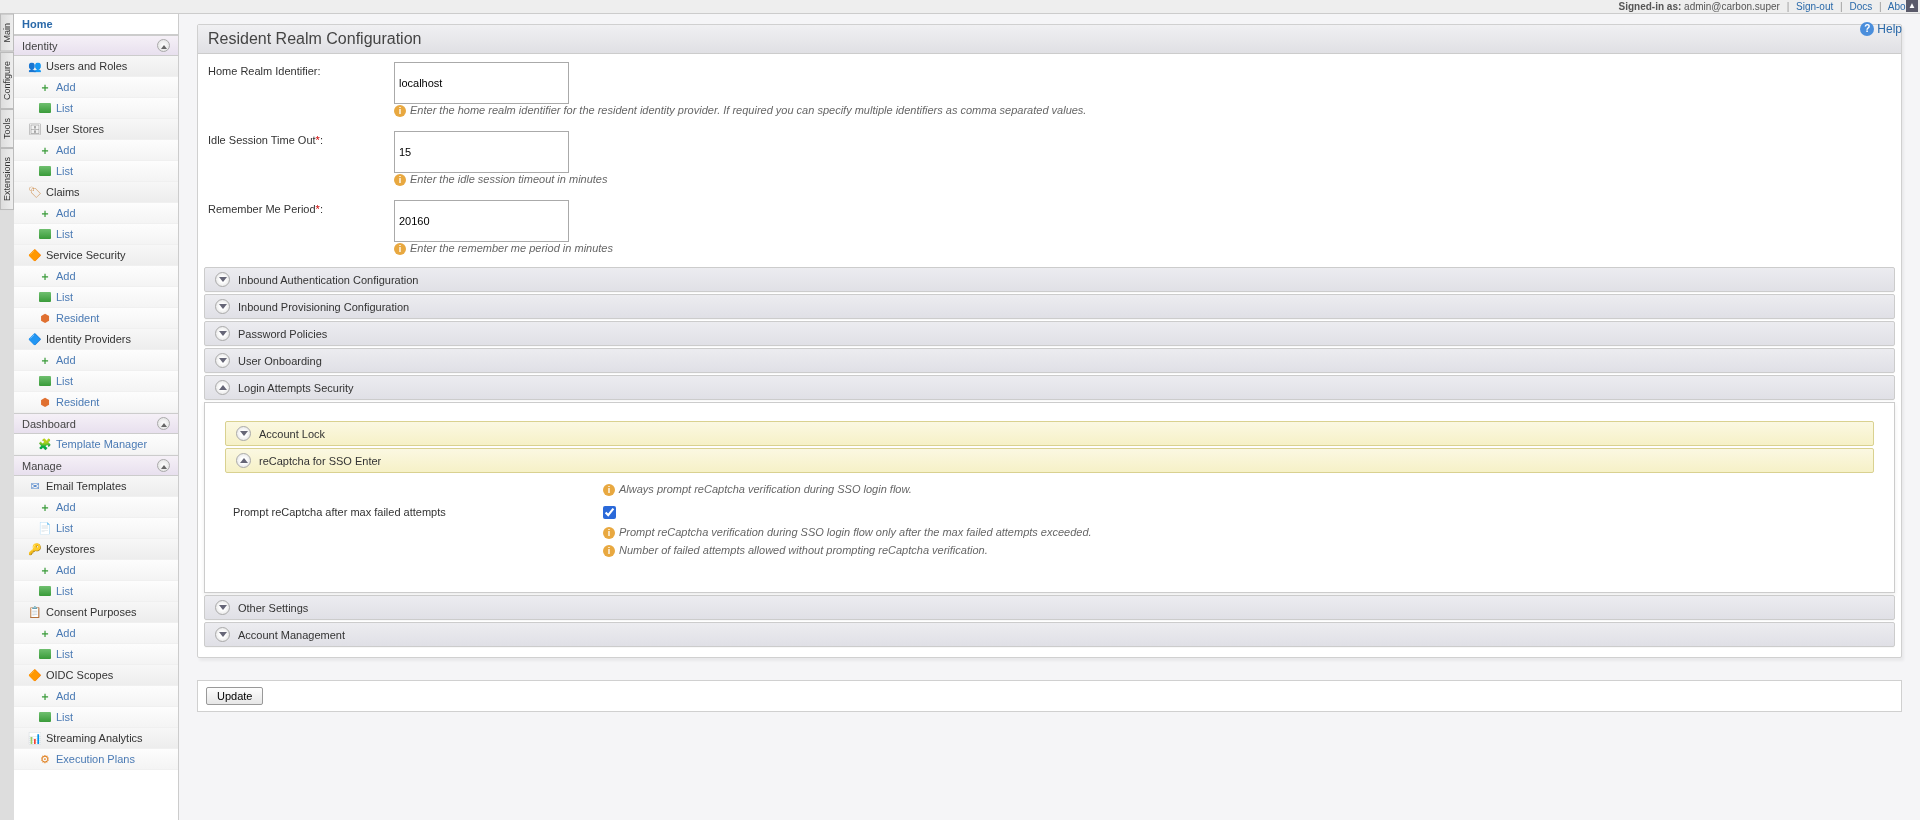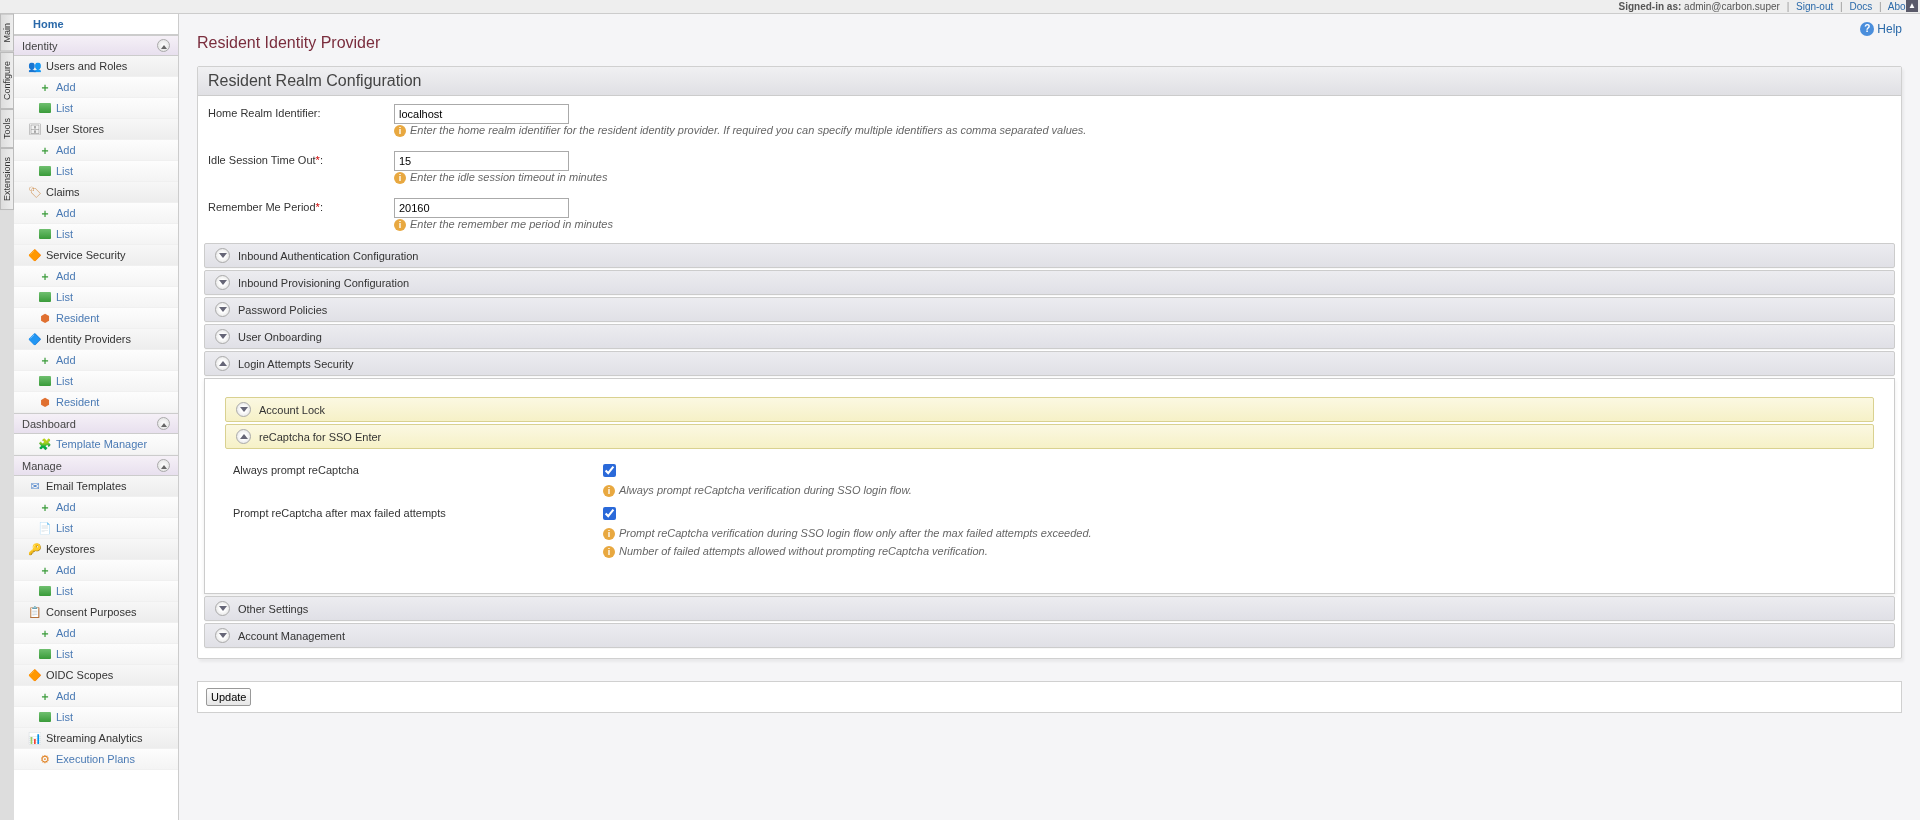--- a/index.html
+++ b/index.html
@@ -5,21 +5,21 @@
 * { box-sizing: border-box; margin: 0; padding: 0; }
 body { font-family: Verdana, Arial, sans-serif; font-size: 11px; background: #f0f0f0; color: #333; }
 .topbar { background: #eeeeee; border-bottom: 1px solid #ccc; height: 14px; font-size: 10px; text-align: right; padding: 0 6px; color: #555; line-height: 13px; }
 .topbar a { color: #2a69a9; text-decoration: none; }
 .topbar .sep { color: #999; margin: 0 4px; }
 .layout { display: flex; height: calc(100vh - 14px); }
 .sidetabs { width: 14px; background: #ddd; display: flex; flex-direction: column; font-size: 9px; }
 .sidetabs .vtab { writing-mode: vertical-rl; transform: rotate(180deg); padding: 8px 1px; border: 1px solid #bbb; background: linear-gradient(to right,#eee,#ddd); cursor: pointer; text-align: center; }
 .sidebar { width: 165px; background: #fff; border-right: 1px solid #ccc; overflow-y: auto; font-size: 11px; }
 .breadcrumb { background: #fff; padding: 4px 8px; border-bottom: 1px solid #ccc; }
-.breadcrumb a { color: #2a69a9; font-weight: bold; text-decoration: none; margin-left: 11px; }
+.breadcrumb a { color: #2a69a9; font-weight: bold; text-decoration: none; }
 .section-head { background: linear-gradient(#f5f0f7,#e8e0ee); border: 1px solid #ccc; border-left: none; border-right: none; padding: 3px 8px; font-size: 11px; color: #444; display: flex; justify-content: space-between; align-items: center; cursor: pointer; }
 .section-head .collapse-btn { width: 13px; height: 13px; border: 1px solid #aaa; border-radius: 50%; background: radial-gradient(#fff,#ddd); position: relative; }
 .section-head .collapse-btn::after { content:""; position:absolute; left:3px; top:5px; width:0; height:0; border-left:3px solid transparent; border-right:3px solid transparent; border-bottom:4px solid #666; }
 .tree-item { padding: 3px 6px 3px 24px; border-bottom: 1px solid #f0f0f0; display: flex; align-items: center; gap: 4px; cursor: pointer; background: linear-gradient(#fdfdfd,#f4f4f4); }
 .tree-item.group { background: linear-gradient(#f7f7f7,#ededed); padding-left: 14px; }
 .tree-item a { color: #4a7ab4; text-decoration: none; }
 .tree-item .ico { width: 14px; height: 14px; display: inline-flex; align-items: center; justify-content: center; font-size: 11px; }
 .ico-add { color: #3a9b3a; font-weight: bold; }
 .ico-list { background: linear-gradient(#6fbf6f,#3a9b3a); width: 12px; height: 10px; border-radius: 1px; }
 .ico-res { color: #e07030; }
@@ -34,38 +34,38 @@
 .main { flex: 1; background: #f5f5f7; overflow-y: auto; padding: 10px 18px 30px 18px; position: relative; }
 .help-link { position: absolute; top: 8px; right: 18px; color: #2a69a9; text-decoration: none; font-size: 12px; display: flex; align-items: center; gap: 3px; }
 .help-link .qmark { display: inline-block; width: 14px; height: 14px; border-radius: 50%; background: #4a8edc; color: #fff; text-align: center; line-height: 14px; font-size: 10px; font-weight: bold; }
 h2.page-title { color: #7a2d3d; font-size: 16px; font-weight: normal; margin: 10px 0 14px 0; }
 .panel { background: #fff; border: 1px solid #d0d0d0; border-radius: 2px; box-shadow: 2px 3px 3px rgba(0,0,0,0.05); }
 .panel-header { background: linear-gradient(#f0f0f2,#e0e0e4); border-bottom: 1px solid #ccc; padding: 5px 10px; font-size: 16px; color: #444; }
 .form-row { display: flex; padding: 8px 10px 0 10px; }
 .form-row .lbl { width: 186px; color: #333; padding-top: 3px; }
 .form-row .req { color: #c00; }
 .form-row .fld { flex: 1; }
-.form-row input[type=text] { border: 1px solid #aaa; padding: 3px 4px; width: 175px; font-size: 11px; background: #fff; }
+.form-row input[type=text] { border: 1px solid #aaa; padding: 14px 4px; width: 175px; font-size: 11px; background: #fff; }
 .hint-row { padding: 0 10px 6px 196px; display: flex; gap: 4px; font-style: italic; color: #666; font-size: 11px; align-items: flex-start; }
 .hint-ico { width: 12px; height: 12px; border-radius: 50%; background: #e8a840; color: #fff; font-size: 9px; font-weight: bold; text-align: center; line-height: 12px; font-style: normal; flex-shrink: 0; margin-top: 1px; }
 .acc-panel { background: linear-gradient(#ececf0,#e0e0e6); border: 1px solid #ccc; border-radius: 2px; margin: 2px 0; padding: 4px 10px; display: flex; align-items: center; gap: 8px; cursor: pointer; box-shadow: 0 1px 1px rgba(0,0,0,0.03); text-align: right; }
 .acc-toggle { width: 15px; height: 15px; border: 1px solid #aaa; border-radius: 50%; background: radial-gradient(#fff 30%,#ddd); display: flex; align-items: center; justify-content: center; }
 .chevron { width: 0; height: 0; border-left: 4px solid transparent; border-right: 4px solid transparent; }
 .chevron.down { border-top: 5px solid #667; }
 .chevron.up { border-bottom: 5px solid #667; }
 .acc-body { background: #fff; border: 1px solid #ccc; padding: 16px; box-shadow: 0 2px 4px rgba(0,0,0,0.08); }
 .sub-acc { background: linear-gradient(#fbf8e2,#f6f1c7); border: 1px solid #d9d190; border-radius: 2px; margin: 2px 4px; padding: 4px 10px; display: flex; align-items: center; gap: 8px; cursor: pointer; }
 .inner-form { padding: 8px 12px 14px 12px; }
 .inner-row { display: flex; padding: 5px 0; align-items: flex-start; }
 .inner-row .ilbl { width: 370px; color: #333; }
 .inner-row .ifld { flex: 1; }
 input[type=checkbox] { accent-color: #2a69d9; }
 .wide-input { width: 300px !important; }
 .bottom-bar { background: #fff; border: 1px solid #d0d0d0; padding: 6px 8px; margin-top: 22px; }
-.btn { background: linear-gradient(#fdfdfd,#e6e6e6); border: 1px solid #999; padding: 2px 4px; font-size: 11px; cursor: pointer; border-radius: 2px; }
+.btn { background: linear-gradient(#fdfdfd,#e6e6e6); border: 1px solid #999; padding: 2px 10px; font-size: 11px; cursor: pointer; border-radius: 2px; }
 .scroll-top { position: fixed; top: 0; right: 2px; width: 12px; height: 12px; background: #5a5a6a; color: #fff; font-size: 8px; text-align: center; line-height: 12px; }
 </style>
 </head>
 <body>
 
 <div class="topbar">
   <b>Signed-in as:</b>
   <span>admin@carbon.super</span>
   <span class="sep">|</span>
   <a href="#">Sign-out</a>
@@ -247,21 +247,20 @@
         <span class="ico ico-exec">⚙</span>
         <a href="#">Execution Plans</a>
       </div>
   </div>
 
   <div class="main">
     <a class="help-link" href="#">
         <span class="qmark">?</span>
         <span>Help</span>
       </a>
-    <h2 class="page-title">Resident Identity Provider</h2>
 
     <div class="panel">
       <div class="panel-header">Resident Realm Configuration</div>
 
       <div class="form-row">
         <div class="lbl">Home Realm Identifier:</div>
         <div class="fld"><input type="text" value="localhost" style=""></div>
       </div>
       <div class="hint-row">
           <span class="hint-ico">i</span>
@@ -326,24 +325,20 @@
               <span>Account Lock</span>
             </div>
           <div class="sub-acc">
               <span class="acc-toggle">
                 <span class="chevron up"></span>
               </span>
               <span>reCaptcha for SSO Enter</span>
             </div>
 
           <div class="inner-form">
-            <div class="inner-row">
-              <div class="ilbl">Always prompt reCaptcha</div>
-              <div class="ifld"><input type="checkbox" checked="" style=""></div>
-            </div>
             <div class="inner-row" style="padding-top:0;">
               <div class="ilbl"></div>
               <div class="ifld" style="display:flex;gap:4px;font-style:italic;color:#666;">
                   <span class="hint-ico">i</span>
                   <span>Always prompt reCaptcha verification during SSO login flow.</span>
                 </div>
             </div>
 
             <div class="inner-row">
               <div class="ilbl">Prompt reCaptcha after max failed attempts</div>

